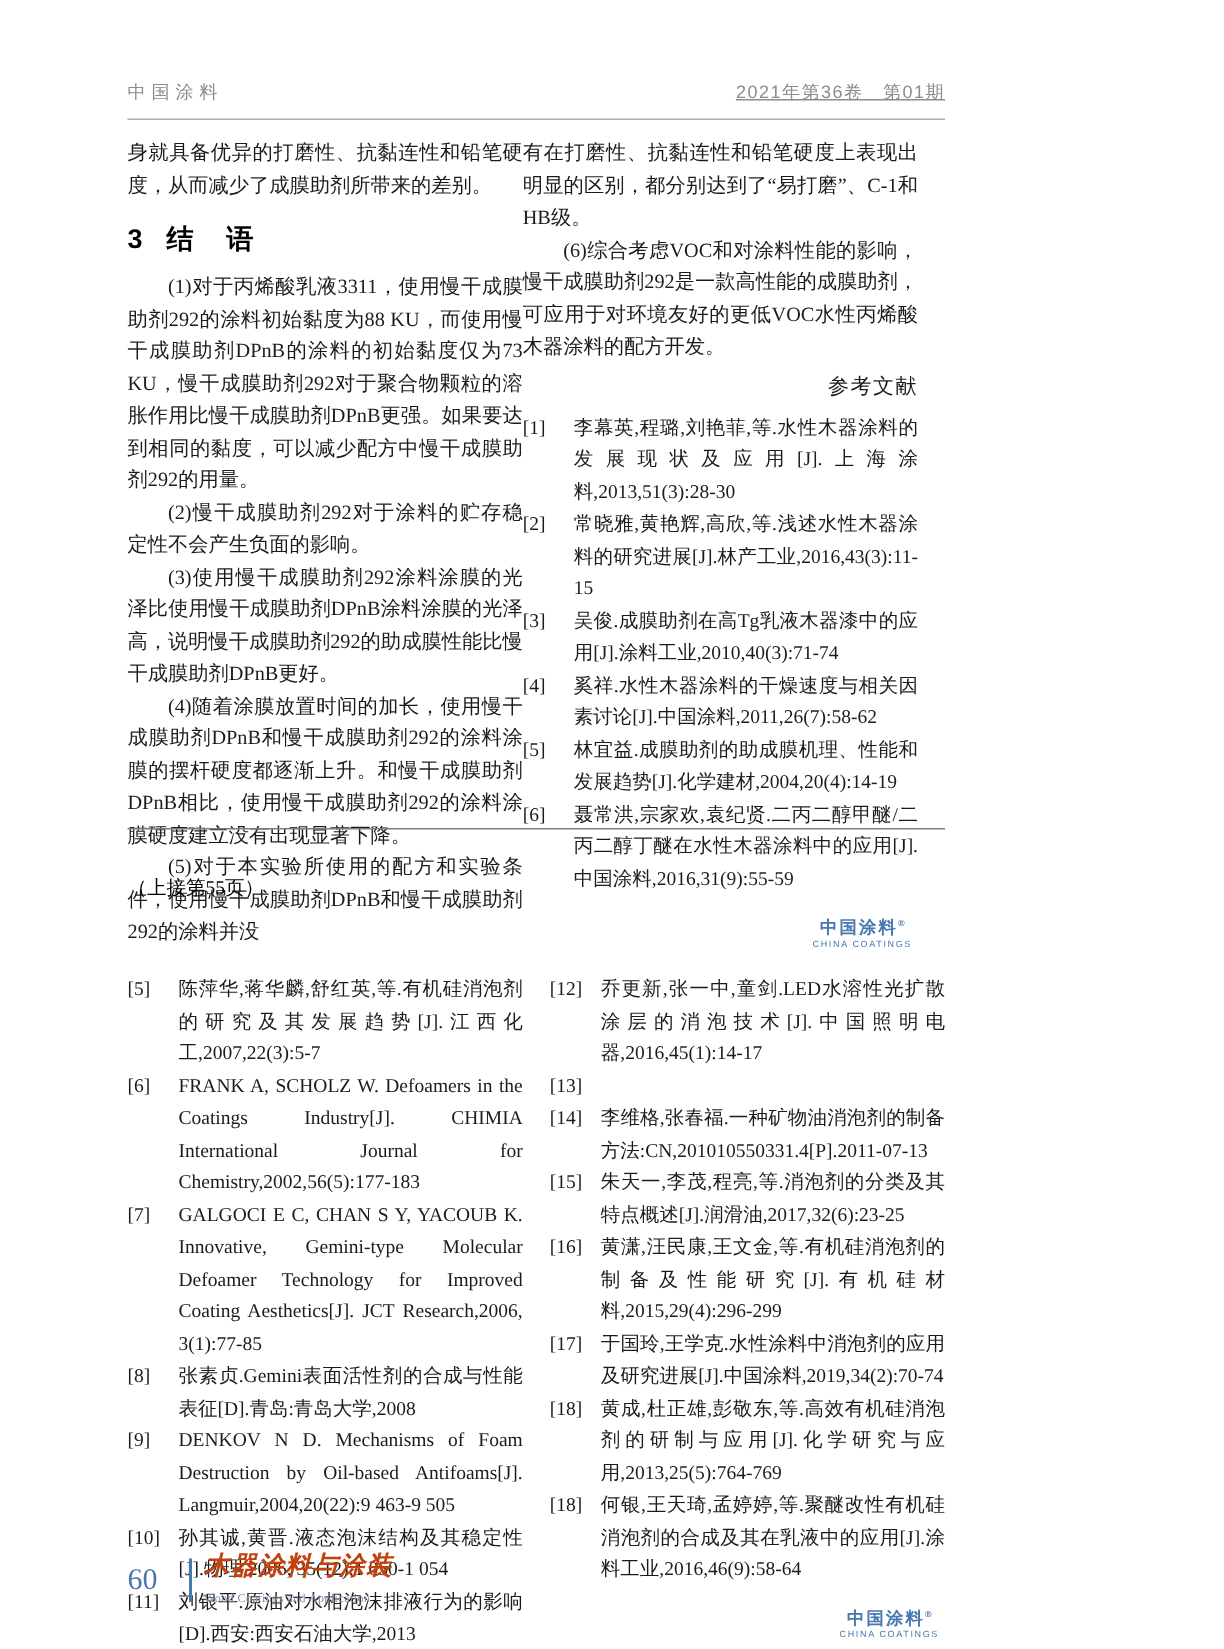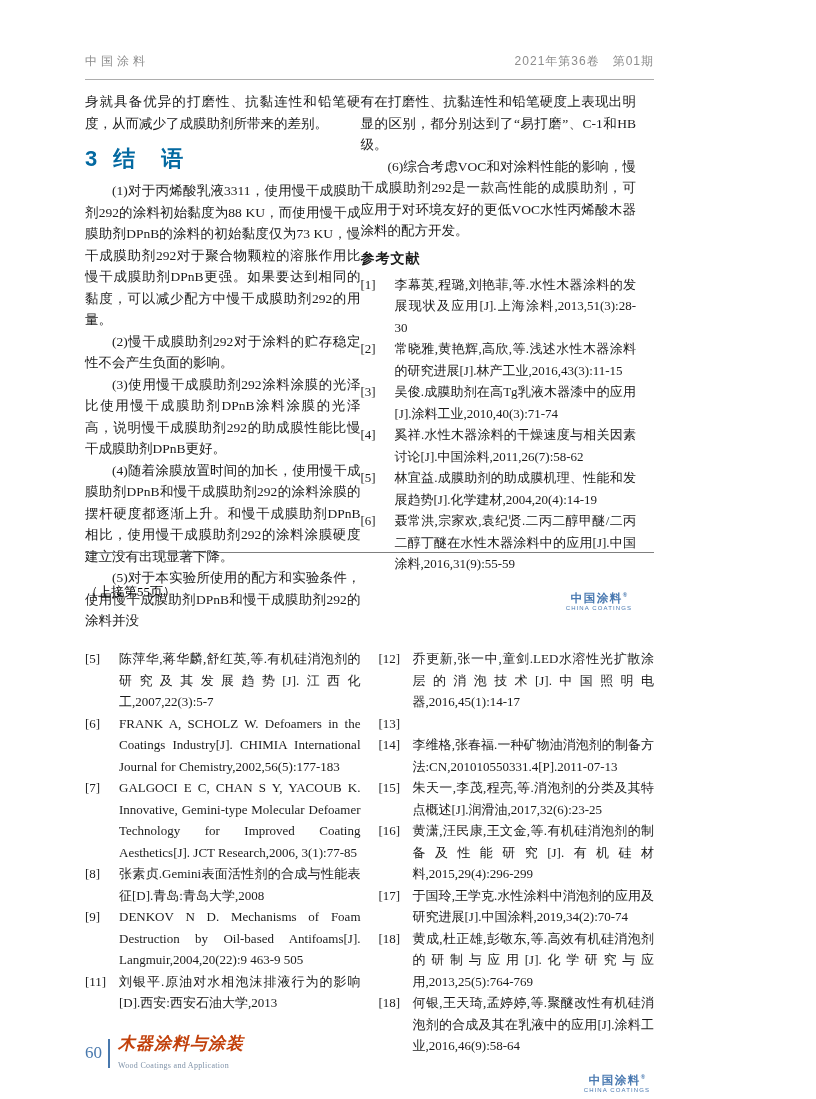--- a/index.html
+++ b/index.html
@@ -1,50 +1,50 @@
 <!DOCTYPE html>
 <html><head>
 <meta charset="utf-8">
 <style>
   html,body{margin:0;padding:0;background:#ffffff;}
   .page{
     position:relative;width:713px;height:1099px;background:#ffffff;overflow:hidden;
-    font-family:"Liberation Serif","DejaVu Serif",serif;color:#1b1b1b;padding-left:24px;
+    font-family:"Liberation Serif","DejaVu Serif",serif;color:#1b1b1b;
   }
   
   .header{
     position:absolute;left:85px;right:83px;top:53px;
     display:flex;justify-content:space-between;align-items:flex-end;
     padding-bottom:9px;border-bottom:1px solid #adadad;
     font-family:"Liberation Sans","DejaVu Sans",sans-serif;
     font-size:12px;color:#8c8c8c;
   }
   .journal{letter-spacing:4px;}
-  .issue{letter-spacing:1px;}
+  .issue{letter-spacing:1px;text-decoration:underline;}
   
   .topcols{position:absolute;left:85px;right:83px;top:91px;display:flex;}
   .lowcols{position:absolute;left:85px;right:83px;top:648px;display:flex;gap:18px;}
   .col{width:calc(50% - 9px);}
   
   .para{
     margin:0;font-size:13.5px;line-height:21.5px;
     text-align:justify;text-justify:inter-ideograph;
   }
   .indent{text-indent:2em;}
   
   .sec-heading{
     margin:13px 0 9px 0;
     font-family:"Liberation Sans","DejaVu Sans",sans-serif;
-    font-weight:bold;font-size:22px;color:#0369a1;line-height:24px;
+    font-weight:bold;font-size:18px;color:#000000;line-height:24px;
   }
   .sec-num{margin-right:16px;}
   .sec-title{letter-spacing:2px;}
   
   .ref-heading{
-    text-align:left;font-weight:bold;font-size:14px;
+    text-align:right;font-weight:normal;font-size:14px;
     margin:6px 0 4px 0;line-height:22px;letter-spacing:1px;
   }
   .refs{display:block;}
   .ref{display:flex;font-size:13px;line-height:21.5px;}
   .ref-num{flex:0 0 34px;}
   .ref-text{flex:1;text-align:justify;text-justify:inter-ideograph;}
   
   .divider{position:absolute;left:85px;right:83px;top:552px;border-top:1px solid #7f7f7f;height:0;}
   .note{position:absolute;left:85px;top:583px;margin:0;font-size:13px;color:#000000;}
   
@@ -54,21 +54,21 @@
     font-family:"Liberation Sans","DejaVu Sans",sans-serif;
     font-weight:bold;font-size:11.5px;color:#4878b0;letter-spacing:1.5px;line-height:12px;
   }
   .logo-title sup{font-size:6px;letter-spacing:0;}
   .logo-sub{
     font-family:"Liberation Sans","DejaVu Sans",sans-serif;
     font-size:6px;color:#4878b0;letter-spacing:1.1px;margin-top:2px;
   }
   
   .footer{position:absolute;left:85px;top:1036px;display:flex;align-items:center;}
-  .pageno{font-size:17px;color:#4878ad;margin-right:6px;}
+  .pageno{font-size:20px;color:#4878ad;margin-right:21px;}
   .footbar{width:0;height:29px;border-left:2px solid #4878ad;margin-right:8px;}
   .foot-title{
     font-family:"Liberation Sans","DejaVu Sans",sans-serif;
     font-weight:bold;font-size:17px;color:#c2410c;letter-spacing:1px;line-height:15px;font-style:italic;
   }
   .foot-sub{font-size:8px;color:#7f92a8;letter-spacing:0.3px;margin-top:10px;}
 </style>
 </head>
 <body>
 
@@ -173,20 +173,24 @@
         <div class="ref">
           <span class="ref-num">[8]</span>
           <span class="ref-text">张素贞.Gemini表面活性剂的合成与性能表征[D].青岛:青岛大学,2008</span>
         </div>
 
         <div class="ref">
           <span class="ref-num">[9]</span>
           <span class="ref-text">DENKOV N D. Mechanisms of Foam Destruction by Oil-based Antifoams[J]. Langmuir,2004,20(22):9 463-9 505</span>
         </div>
 
+        <div class="ref">
+          <span class="ref-num">[10]</span>
+          <span class="ref-text">孙其诚,黄晋.液态泡沫结构及其稳定性[J].物理,2006, 35(12):1 050-1 054</span>
+        </div>
 
         <div class="ref">
           <span class="ref-num">[11]</span>
           <span class="ref-text">刘银平.原油对水相泡沫排液行为的影响[D].西安:西安石油大学,2013</span>
         </div>
       </div>
     <div class="col">
       <div class="refs">
 
           <div class="ref">

